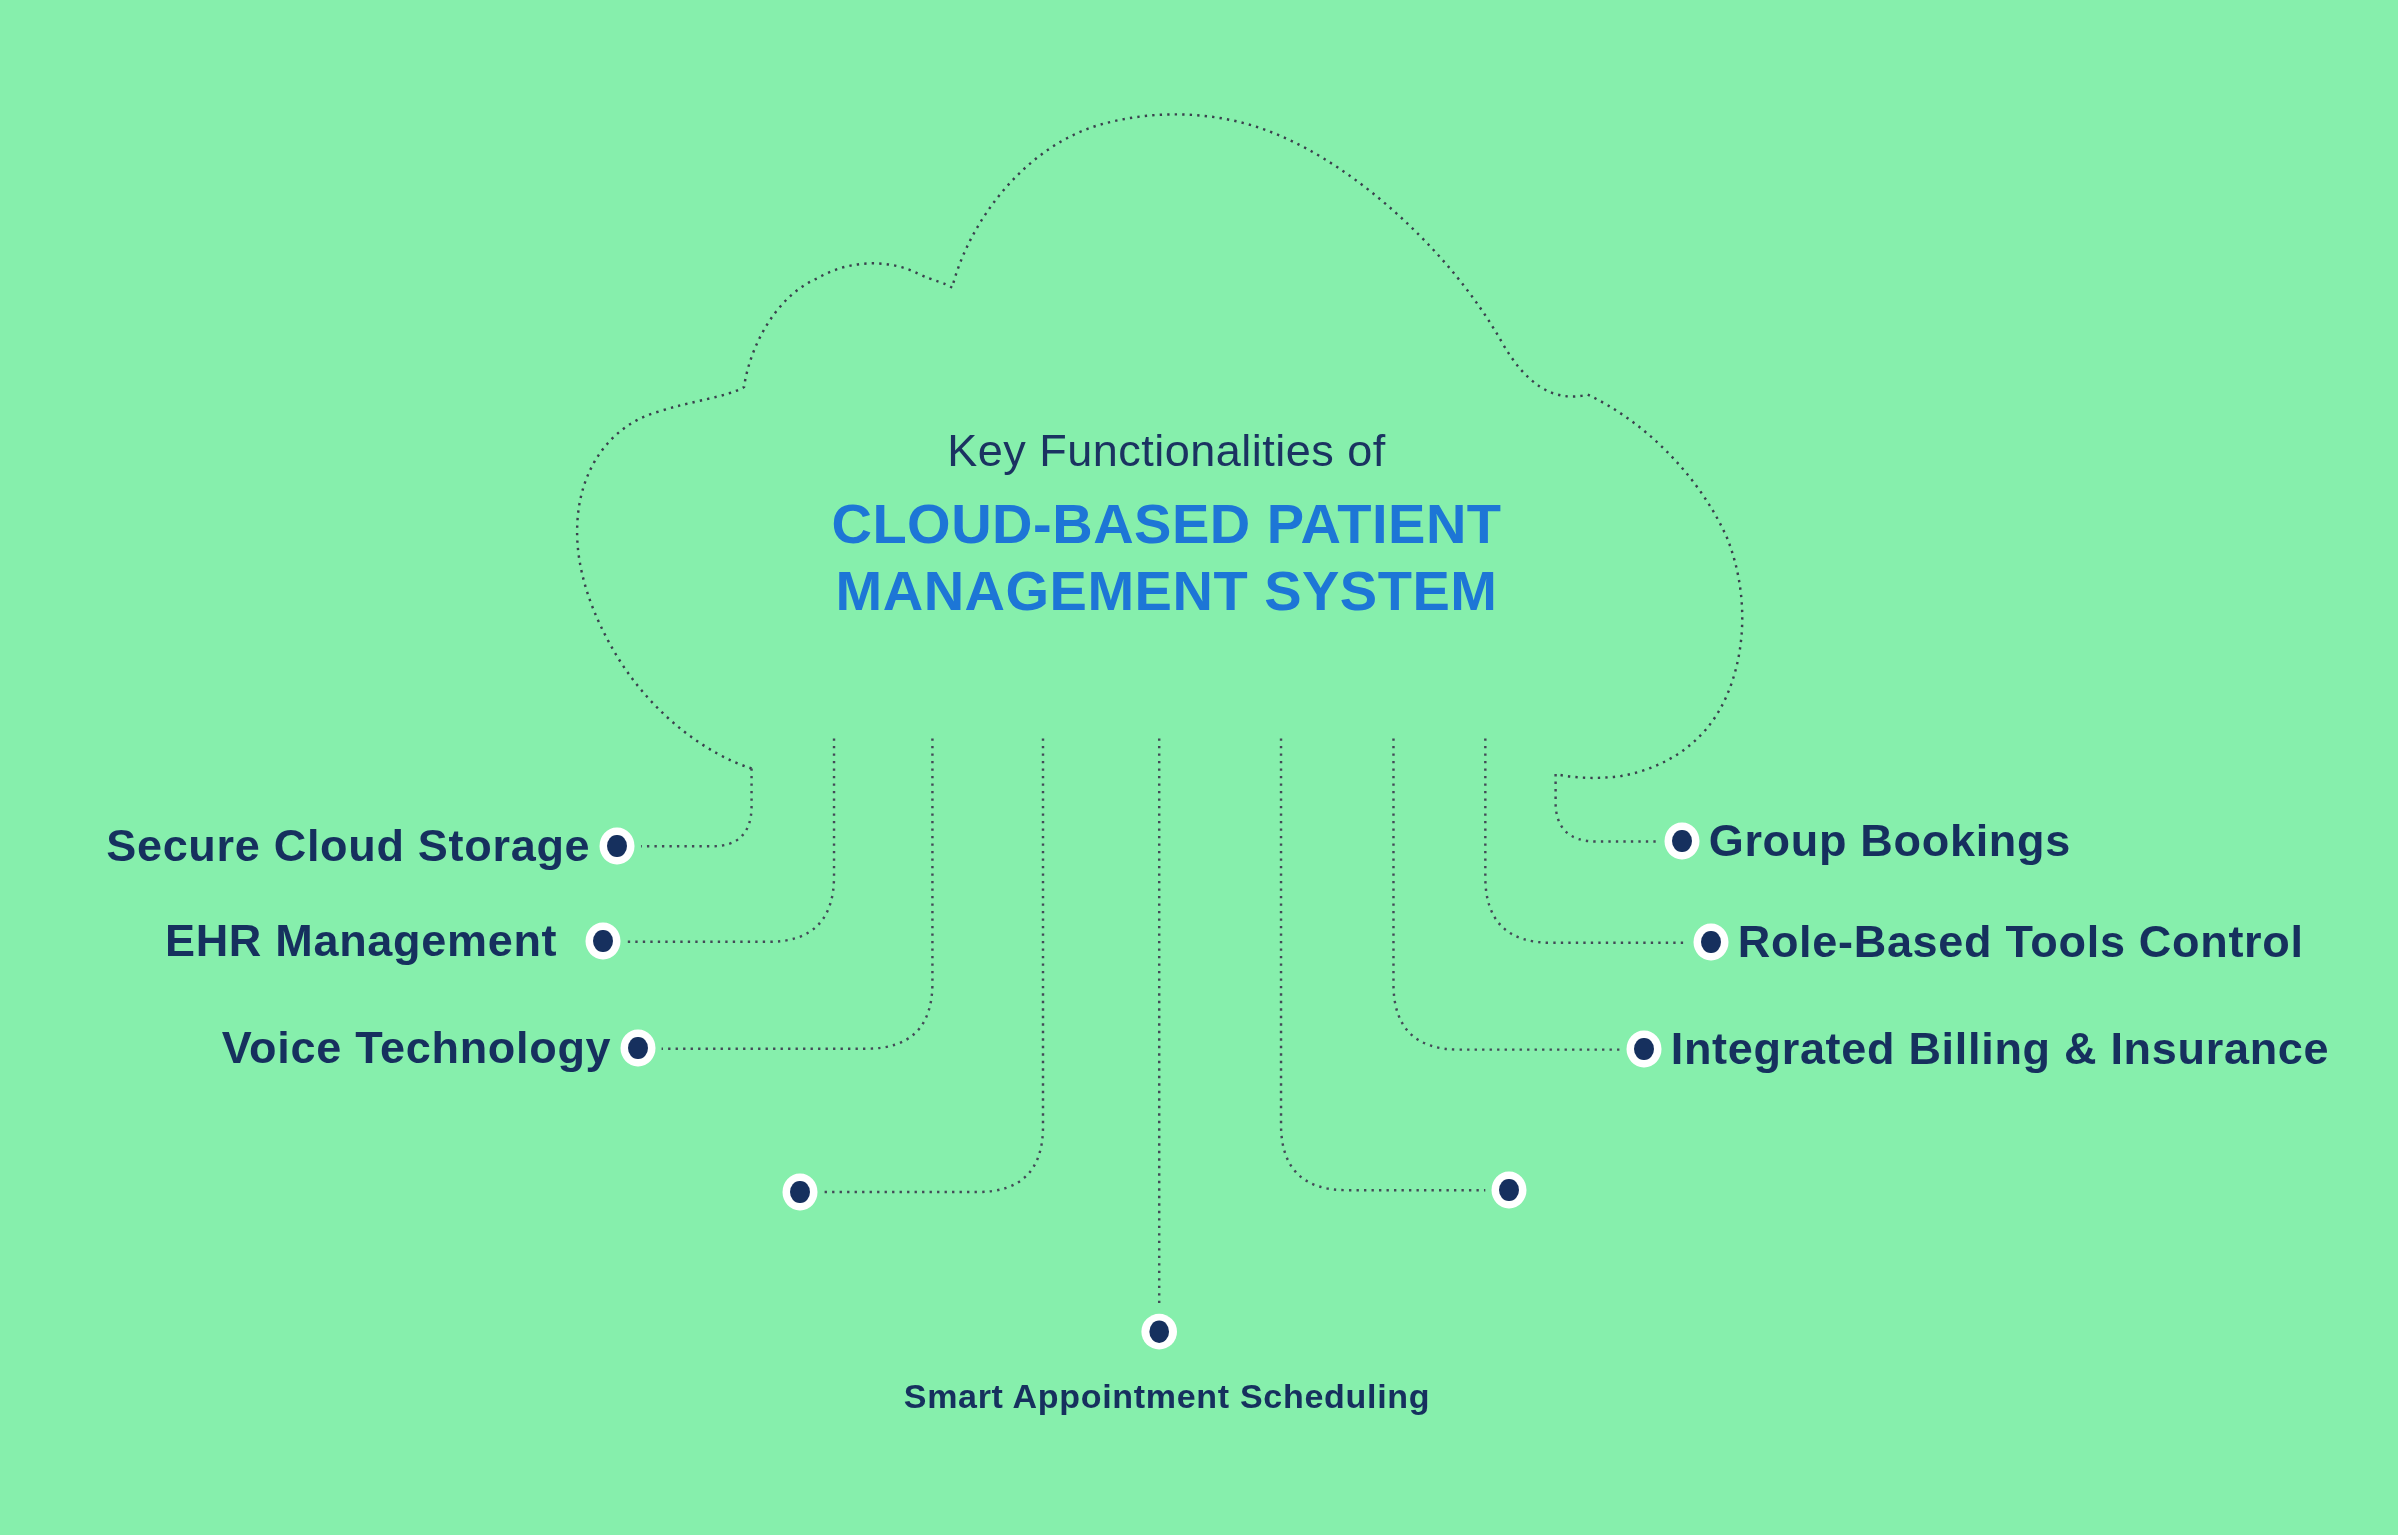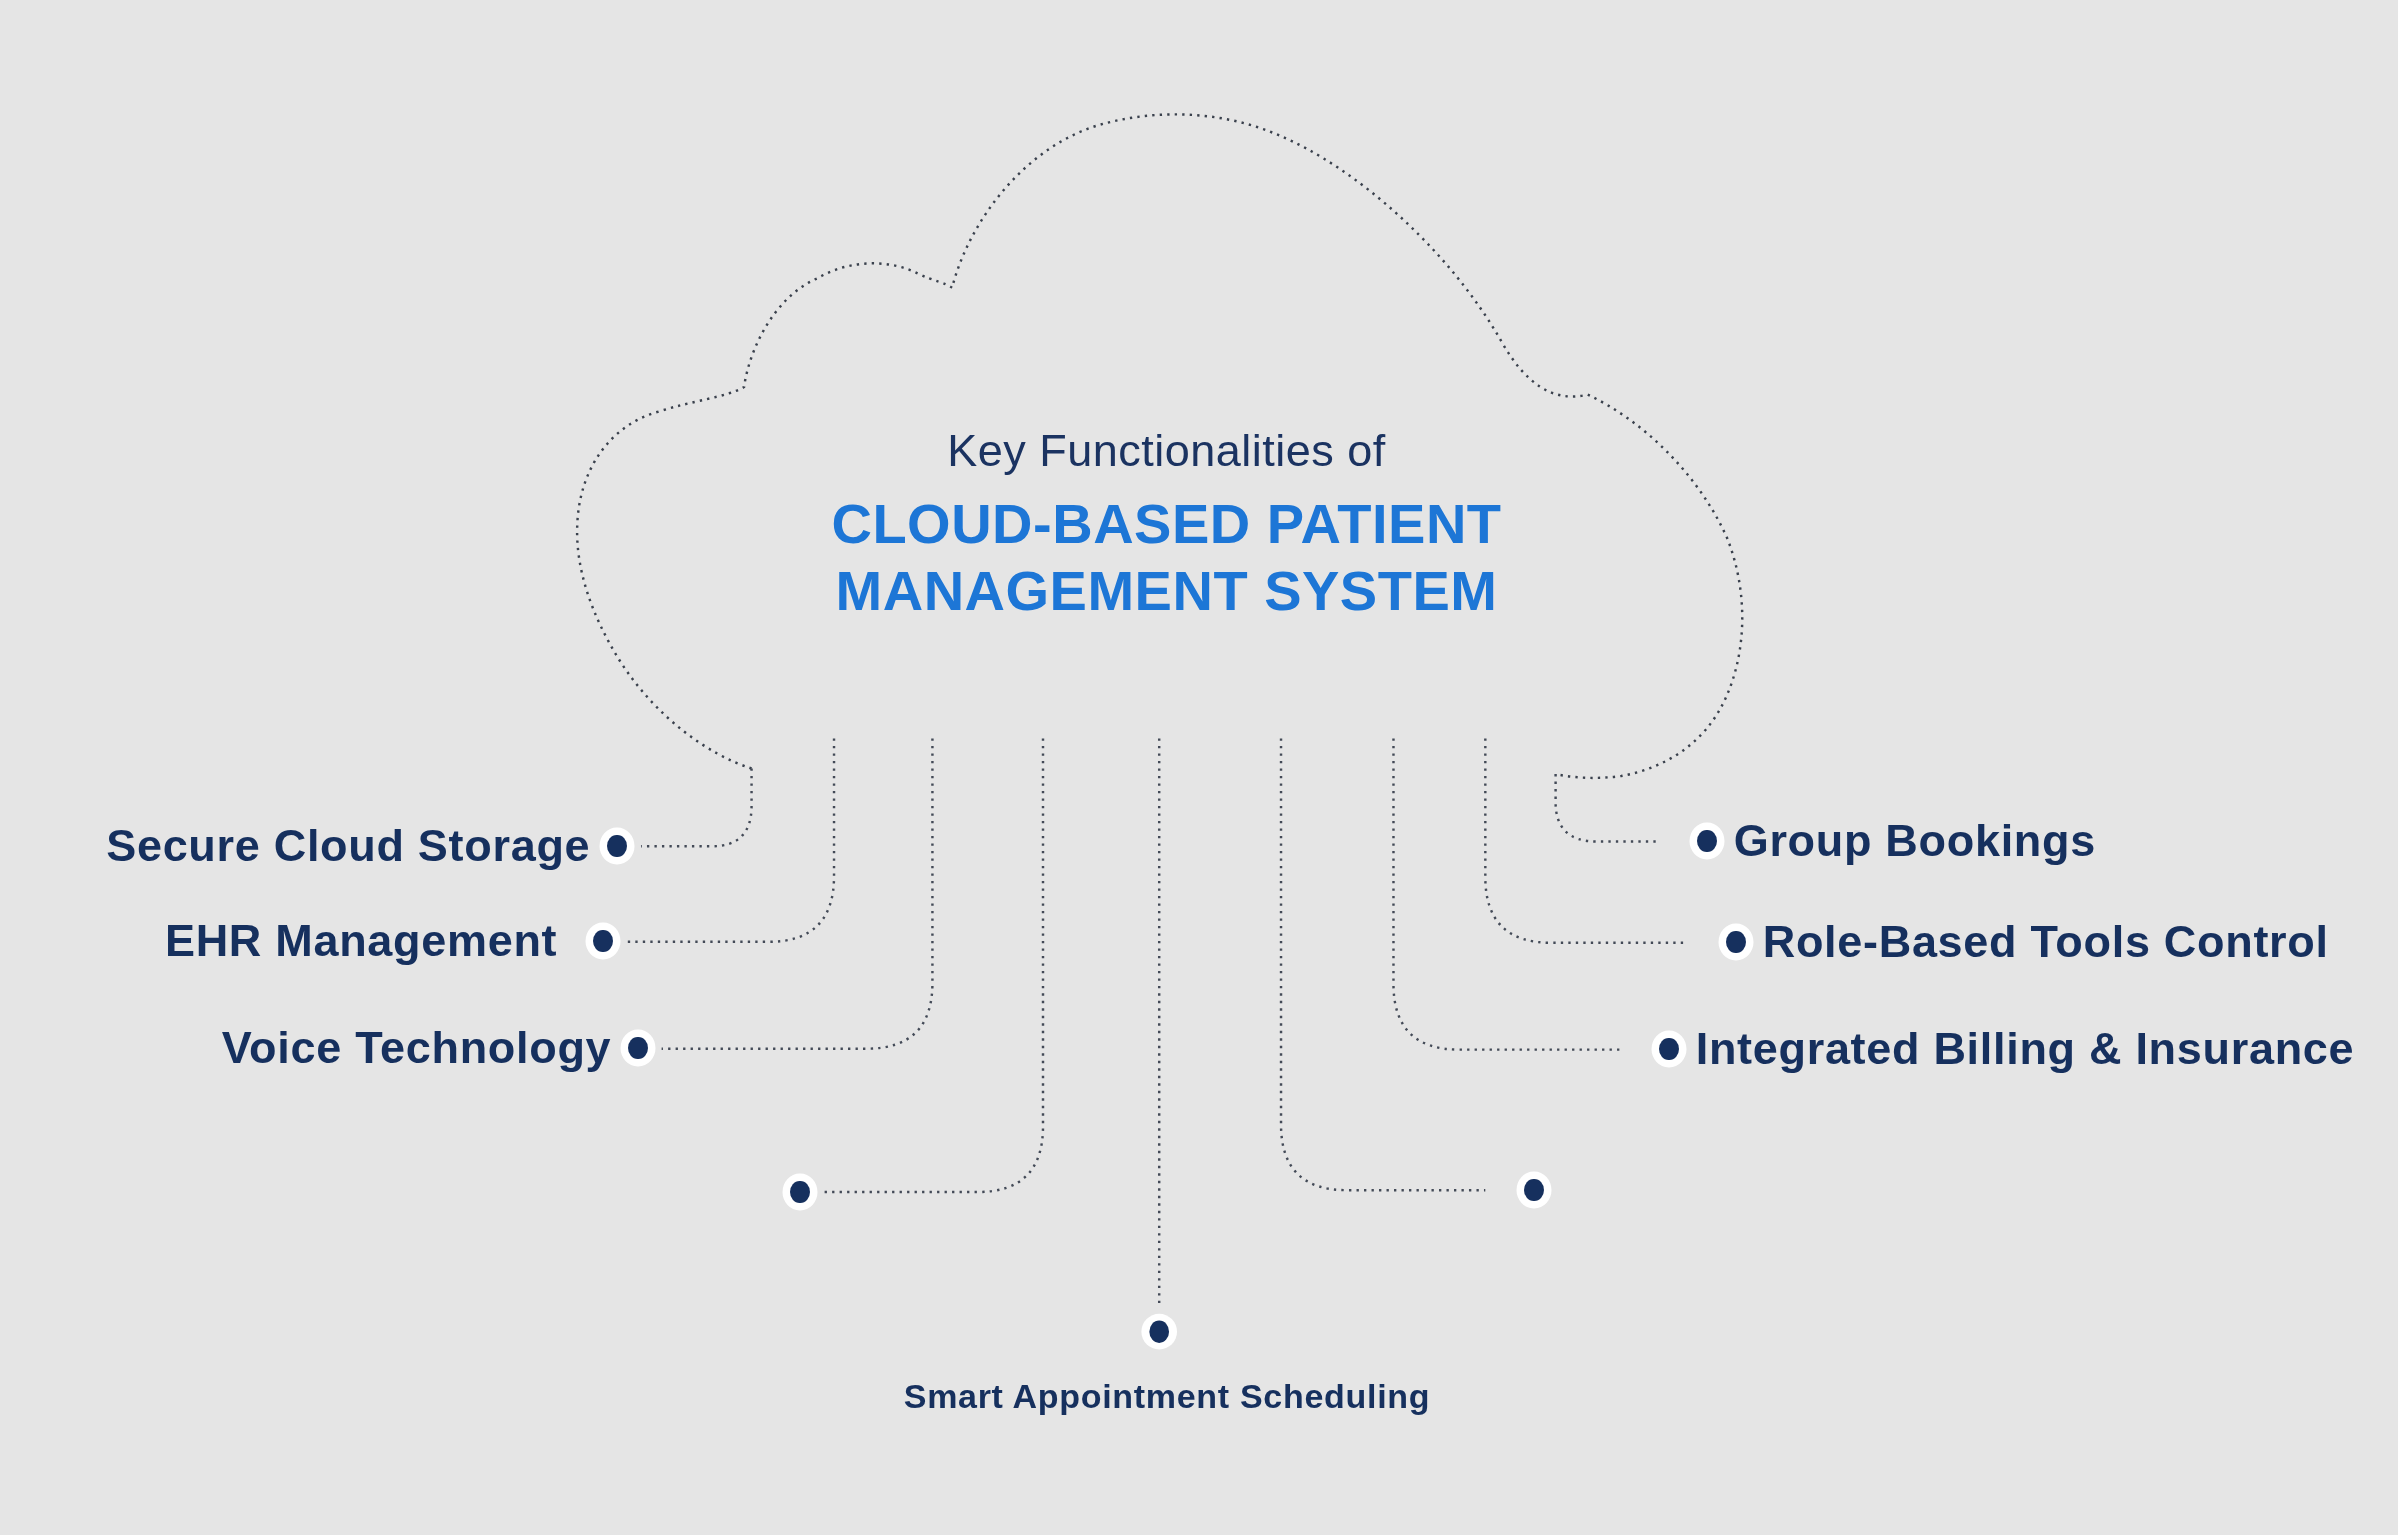--- a/index.html
+++ b/index.html
@@ -4,21 +4,21 @@
 <style>
   html,body{margin:0;padding:0;}
   body{
     font-family:"Liberation Sans","DejaVu Sans",sans-serif;
     background:#f7f9fb;
   }
   .canvas{
     position:relative;
     width:2399px;
     height:1536px;
-    background:#e5e5e5;
+    background:#86efac;
     overflow:hidden;
   }
   svg.diagram-lines{
     position:absolute;
     inset:0;
     width:100%;
     height:100%;
   }
   .cloud-path{
     fill:none;
@@ -65,21 +65,20 @@
     position:absolute;
     display:flex;
     align-items:center;
     height:56px;
     gap:17px;
     font-size:45px;
     font-weight:600;
     letter-spacing:0.7px;
     color:#16305e;
     white-space:nowrap;
-    margin-left:25px;
   }
   .feature .dot{
     flex:0 0 auto;
     width:19.7px;
     height:22.5px;
     border-radius:50%;
     background:#16305e;
     box-shadow:0 0 0 7.5px #ffffff;
   }
   .feature-bottom{

